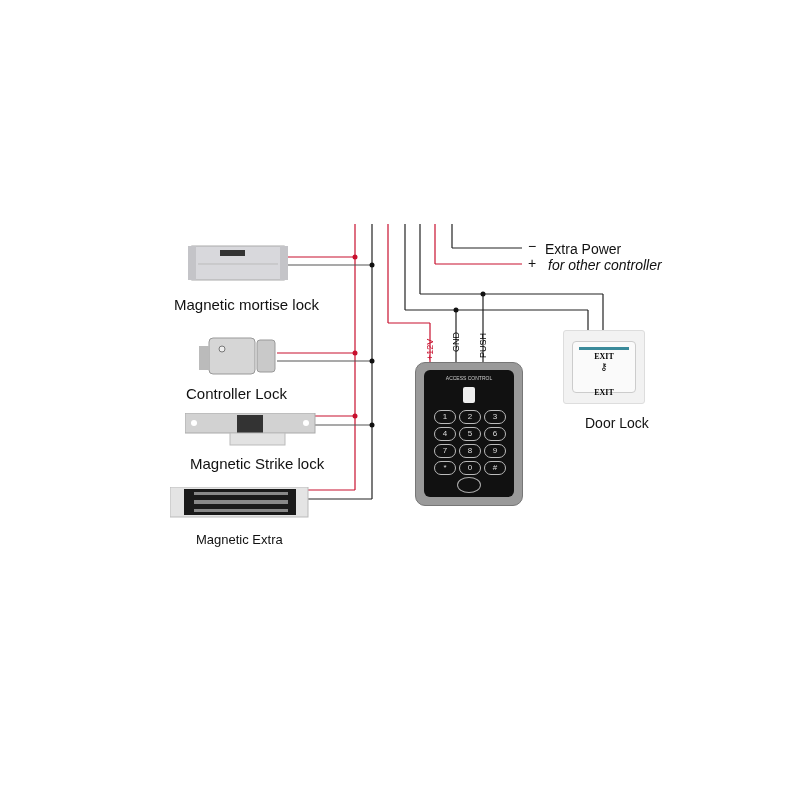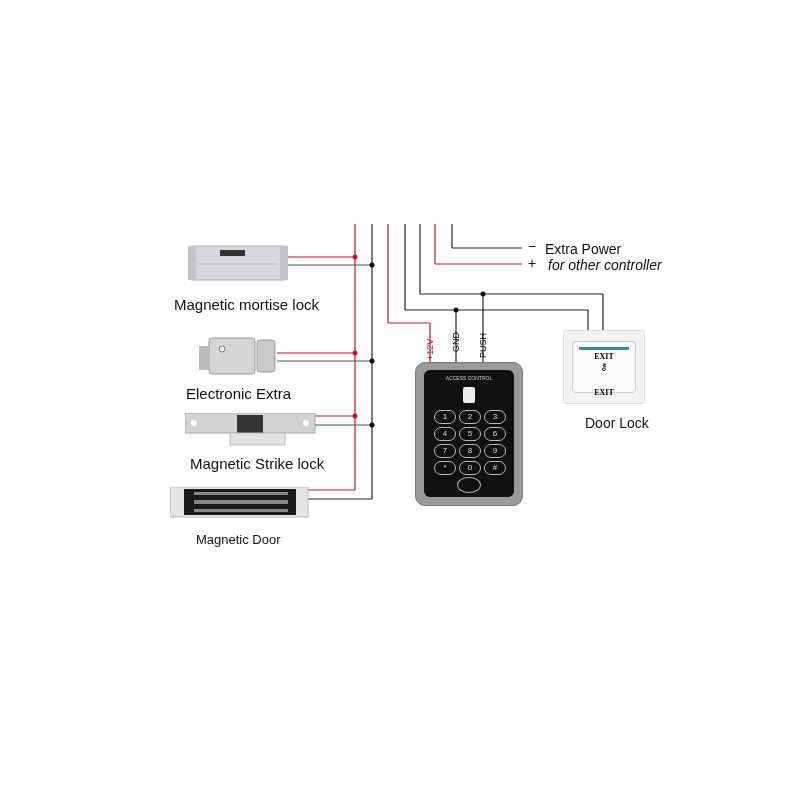--- a/index.html
+++ b/index.html
@@ -75,39 +75,39 @@
     <line x1="10" y1="20" x2="90" y2="20" stroke="#bbb"></line>
   </svg>
   <span class="lbl" style="left:174px;top:296px;font-size:15px;">Magnetic mortise lock</span>
 
   <svg class="dev" style="left:195px;top:336px" width="85" height="40">
     <rect x="14" y="2" width="46" height="36" rx="4" fill="#d6d6d6" stroke="#999"></rect>
     <rect x="62" y="4" width="18" height="32" rx="3" fill="#c9c9c9" stroke="#999"></rect>
     <rect x="4" y="10" width="10" height="24" fill="#bbb"></rect>
     <circle cx="27" cy="13" r="3" fill="#eee" stroke="#777"></circle>
   </svg>
-  <span class="lbl" style="left:186px;top:385px;font-size:15px;">Electronic Extra</span>
+  <span class="lbl" style="left:186px;top:385px;font-size:15px;">Controller Lock</span>
 
   <svg class="dev" style="left:185px;top:413px" width="135" height="34">
     <rect x="0" y="0" width="130" height="20" fill="#d2d2d2" stroke="#aaa"></rect>
     <circle cx="9" cy="10" r="3" fill="#fff"></circle>
     <circle cx="121" cy="10" r="3" fill="#fff"></circle>
     <rect x="52" y="2" width="26" height="26" fill="#333"></rect>
     <rect x="45" y="20" width="55" height="12" fill="#e2e2e2" stroke="#bbb"></rect>
   </svg>
   <span class="lbl" style="left:190px;top:455px;font-size:15px;">Magnetic Strike lock</span>
 
   <svg class="dev" style="left:170px;top:487px" width="140" height="32">
     <rect x="0" y="0" width="138" height="30" fill="#e4e4e4" stroke="#bbb"></rect>
     <rect x="14" y="2" width="112" height="26" fill="#1a1a1a"></rect>
     <rect x="24" y="5" width="94" height="3" fill="#888"></rect>
     <rect x="24" y="13" width="94" height="4" fill="#888"></rect>
     <rect x="24" y="22" width="94" height="3" fill="#888"></rect>
   </svg>
-  <span class="lbl" style="left:196px;top:532px;font-size:13px;">Magnetic Door</span>
+  <span class="lbl" style="left:196px;top:532px;font-size:13px;">Magnetic Extra</span>
 
   <div class="dev" style="left:415px;top:362px;width:106px;height:142px;background:#9a9a9a;border-radius:10px;border:1px solid #777;">
     <div style="position:absolute;left:8px;top:7px;width:90px;height:127px;background:#111;border-radius:6px;">
       <div style="position:absolute;top:5px;width:100%;text-align:center;color:#ccc;font-size:5px;font-family:'Liberation Sans',sans-serif;">ACCESS CONTROL</div>
       <div style="position:absolute;left:39px;top:17px;width:12px;height:16px;background:#eee;border-radius:2px;"></div>
       <div id="keys" style="position:absolute;left:10px;top:40px;display:grid;grid-template-columns:repeat(3,22px);column-gap:3px;row-gap:3px;">
           <div style="width: 20px; height: 12px; border: 1px solid rgb(187, 187, 187); border-radius: 7px; color: rgb(221, 221, 221); font-size: 8px; line-height: 12px; text-align: center; font-family: &quot;Liberation Sans&quot;, sans-serif;">1</div>
           <div style="width: 20px; height: 12px; border: 1px solid rgb(187, 187, 187); border-radius: 7px; color: rgb(221, 221, 221); font-size: 8px; line-height: 12px; text-align: center; font-family: &quot;Liberation Sans&quot;, sans-serif;">2</div>
           <div style="width: 20px; height: 12px; border: 1px solid rgb(187, 187, 187); border-radius: 7px; color: rgb(221, 221, 221); font-size: 8px; line-height: 12px; text-align: center; font-family: &quot;Liberation Sans&quot;, sans-serif;">3</div>
           <div style="width: 20px; height: 12px; border: 1px solid rgb(187, 187, 187); border-radius: 7px; color: rgb(221, 221, 221); font-size: 8px; line-height: 12px; text-align: center; font-family: &quot;Liberation Sans&quot;, sans-serif;">4</div>

